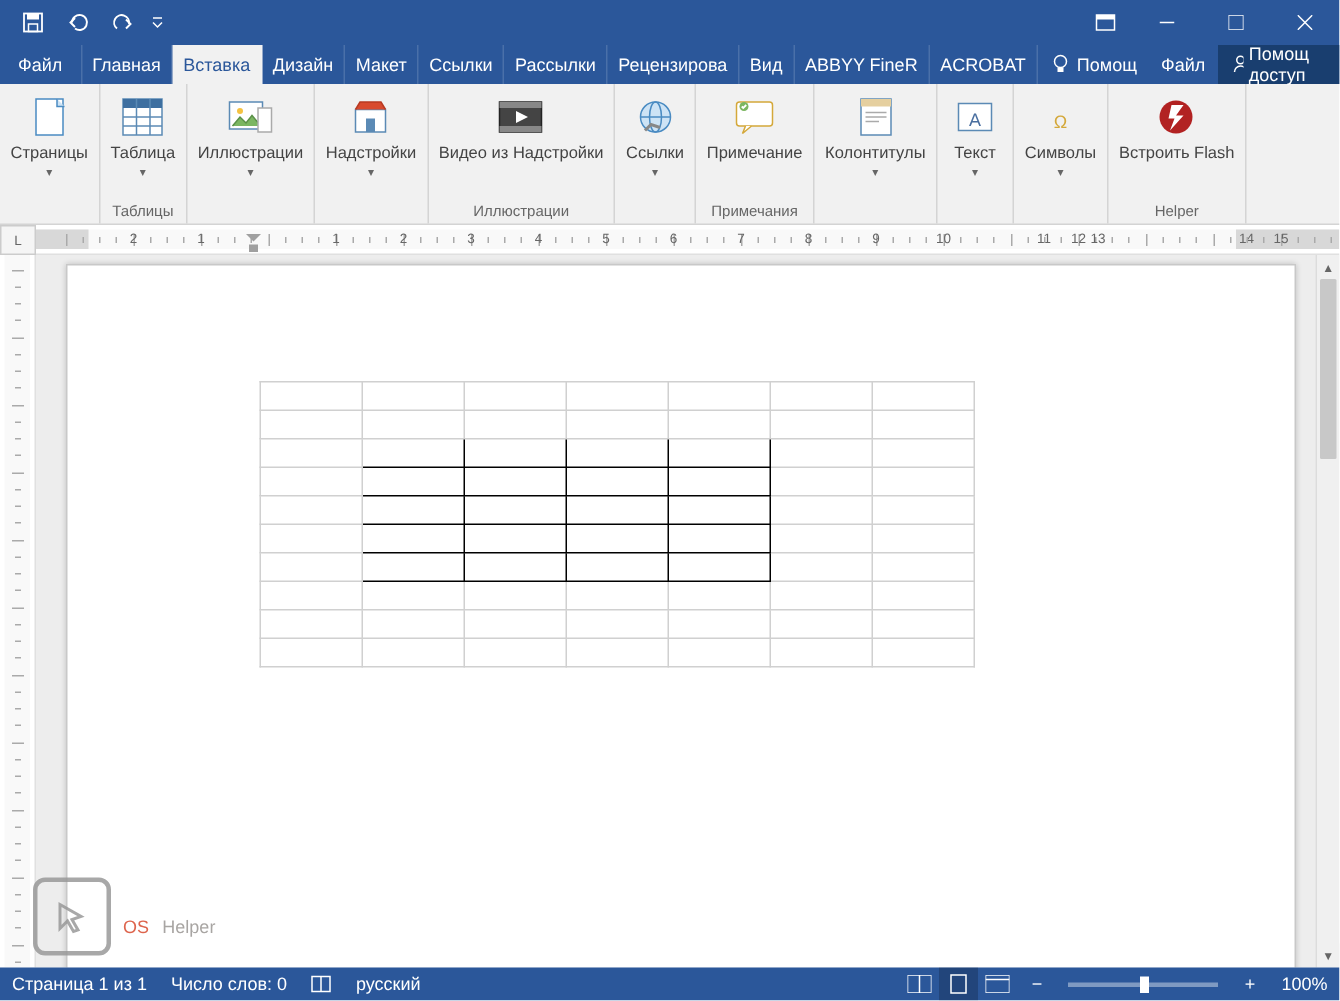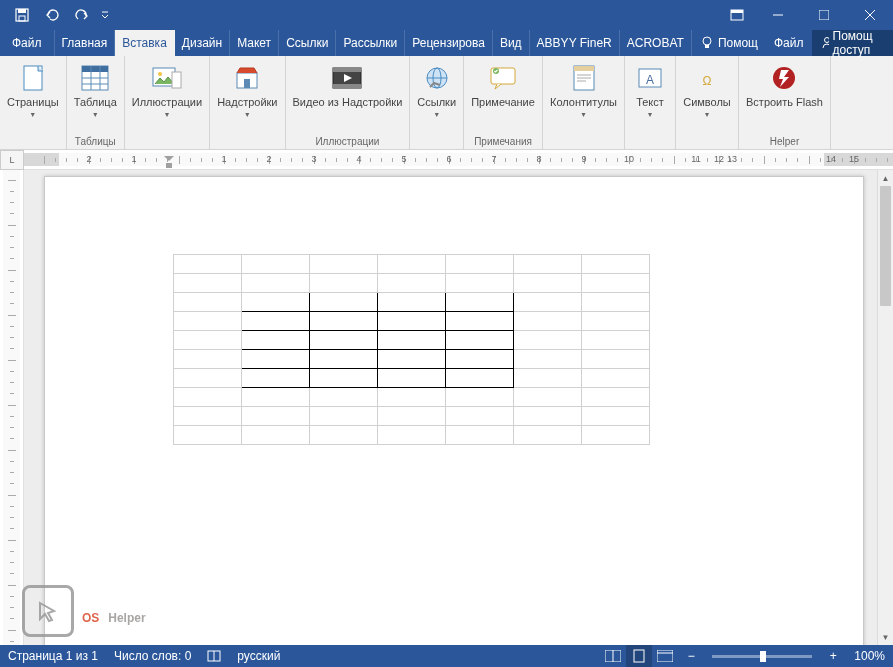--- a/index.html
+++ b/index.html
@@ -43,21 +43,21 @@
 .sb-thumb{position:absolute;top:16px;left:2px;right:2px;height:120px;background:#c8c8c8;border-radius:1px}
 .statusbar{position:absolute;bottom:0;left:0;right:0;height:22px;background:#2b579a;color:#fff;display:flex;align-items:center;font-size:11px}
 .sb-item{padding:0 8px;cursor:pointer;height:100%;display:flex;align-items:center}
 .sb-right{margin-left:auto;display:flex;align-items:center;height:100%}
 .view-btn{width:26px;height:100%;display:flex;align-items:center;justify-content:center;cursor:pointer}
 .view-btn:hover,.view-btn.active{background:rgba(0,0,0,.2)}
 .zoom-slider{width:100px;height:3px;background:rgba(255,255,255,.4);margin:0 8px;position:relative}
 .zoom-thumb{position:absolute;left:48px;top:-4px;width:6px;height:11px;background:#fff}
 .watermark{position:absolute;left:22px;bottom:30px;display:flex;align-items:center;gap:8px;opacity:.85;pointer-events:none}
 .wm-box{width:52px;height:52px;border:3px solid #999;border-radius:8px;display:flex;align-items:center;justify-content:center}
-.wm-text{font-size:32px;font-weight:700}
+.wm-text{font-size:32px;font-weight:400}
 .wm-os{color:#d84a2e}
 .wm-help{color:#9a9693}
 svg{display:block}
 .tick{position:absolute;top:3px;bottom:3px;width:1px;background:#aaa}
 .tick-num{position:absolute;top:4px;font-size:9px;color:#666;transform:translateX(-50%)}
 .dark-zone{position:absolute;top:3px;bottom:3px;background:#d8d8d8}
 .vtick{position:absolute;left:3px;right:3px;height:1px;background:#aaa}
 </style>
 </head>
 <body>

